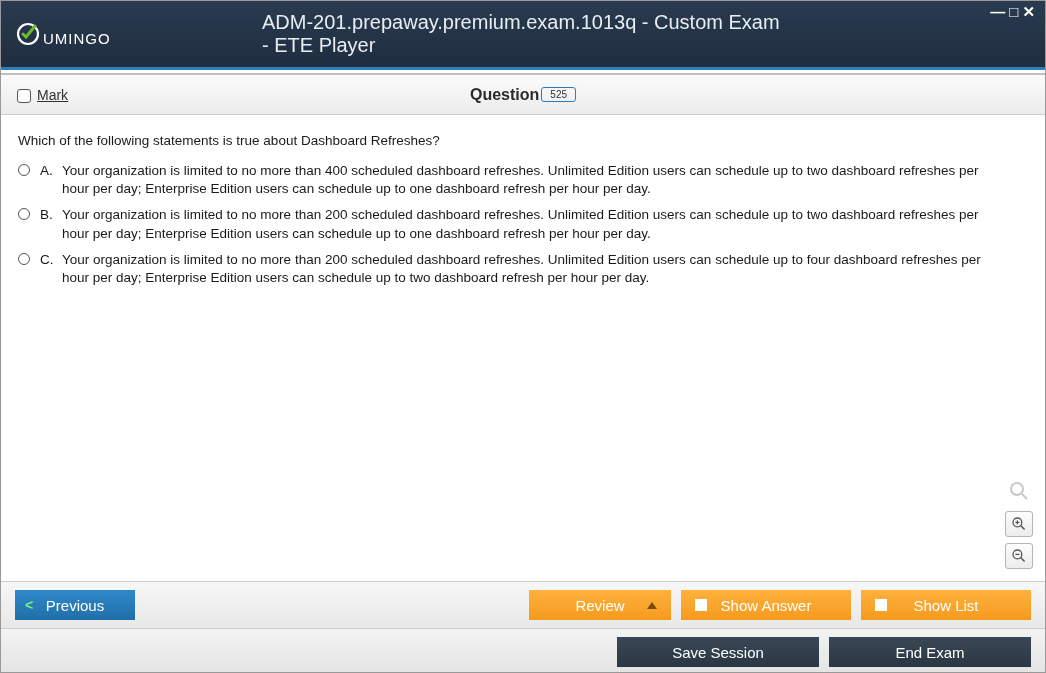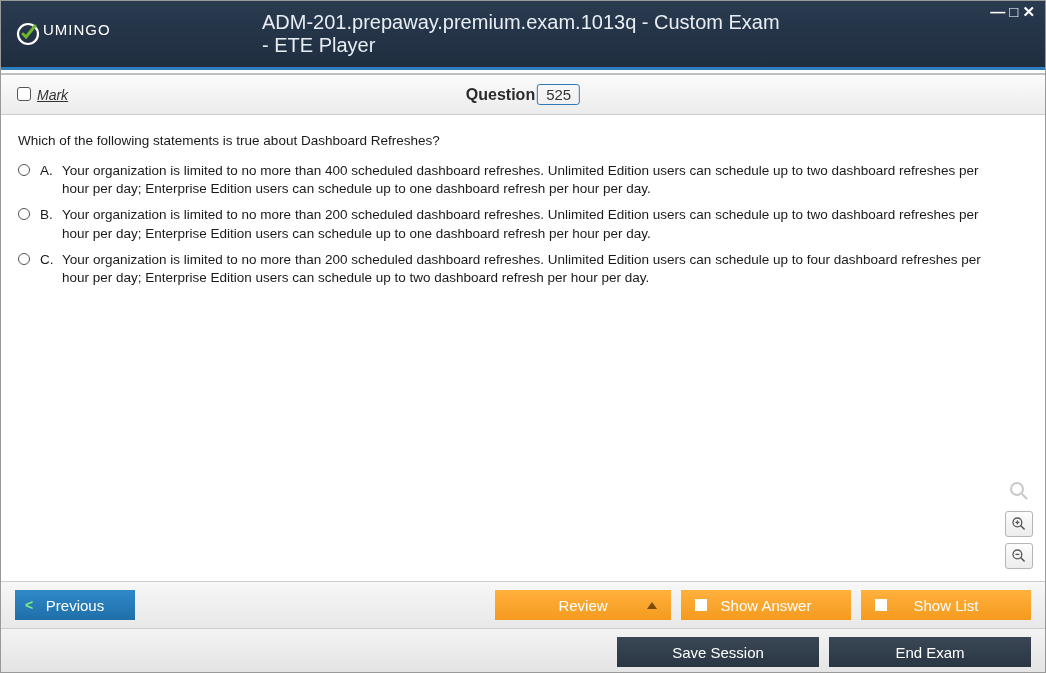--- a/index.html
+++ b/index.html
@@ -1,52 +1,52 @@
 <!DOCTYPE html>
 <html><head>
 <meta charset="utf-8">
 <style>
 * { box-sizing: border-box; margin: 0; padding: 0; }
 body { font-family: "Segoe UI", Arial, sans-serif; font-size: 13px; background: #fff; width: 1046px; height: 673px; overflow: hidden; position: relative; border: 1px solid #999; }
 .window-controls { position: absolute; top: 2px; right: 6px; color: #fff; font-size: 15px; font-weight: bold; letter-spacing: 4px; z-index: 10; }
 .window-controls span { cursor: pointer; }
 .header-bar { background: linear-gradient(to bottom, #2a3b50, #1f2d3f); height: 66px; display: flex; align-items: center; padding: 0 14px; position: relative; }
-.logo { display: flex; align-items: flex-start; color: #fff; font-weight: 500; font-size: 15px; letter-spacing: 1px; }
+.logo { display: flex; align-items: flex-end; color: #fff; font-weight: 500; font-size: 15px; letter-spacing: 1px; }
 .logo svg { margin-right: 2px; }
 .title { position: absolute; left: 50%; transform: translateX(-50%); color: #e8edf3; font-size: 20px; }
 .blue-sep { height: 3px; background: #2a7fbc; }
 .grey-sep { height: 2px; background: #bfbfbf; margin-top: 3px; }
 .question-bar { background: linear-gradient(to bottom, #fbfbfb, #ececec); height: 40px; display: flex; align-items: center; padding: 0 16px; border-bottom: 1px solid #ccc; position: relative; }
-.mark-wrap { display: flex; align-items: flex-start; gap: 6px; font-style: italic; }
+.mark-wrap { display: flex; align-items: flex-end; gap: 6px; }
 .mark-chk { width: 14px; height: 14px; border: 1px solid #555; border-radius: 3px; background: #fff; }
 .mark-label { text-decoration: underline; font-size: 14px; color: #333; }
 .q-center { position: absolute; left: 50%; transform: translateX(-50%); font-size: 16px; color: #3a3a3a; display: flex; align-items: center; gap: 2px; }
 .q-word { font-weight: bold; color: #2b2b2b; }
-.q-num-box { border: 1.5px solid #3079b8; border-radius: 3px; padding: 1px 8px; font-size: 15px; color: #333; }
+.q-num-box { border: 1.5px solid #3079b8; border-radius: 3px; padding: 1px 8px; font-size: 10px; color: #333; }
 .content { padding: 18px 17px; height: 466px; overflow: auto; position: relative; }
 .q-text { font-size: 13.5px; color: #1a1a1a; margin-bottom: 14px; }
 .options { }
 .opt-row { display: flex; align-items: flex-start; margin-bottom: 8px; font-size: 13.5px; color: #1a1a1a; line-height: 1.35; }
 .radio { width: 12px; height: 12px; border: 1.5px solid #555; border-radius: 50%; margin-top: 2px; flex-shrink: 0; background: #fff; }
 .opt-letter { width: 22px; flex-shrink: 0; margin-left: 10px; }
 .opt-text { flex: 1; padding-right: 30px; }
 .zoom-controls { position: absolute; right: 12px; bottom: 12px; display: flex; flex-direction: column; gap: 6px; }
 .zoom-btn { width: 28px; height: 26px; border: 1px solid #b5b5b5; border-radius: 3px; background: linear-gradient(to bottom,#fdfdfd,#ececec); display: flex; align-items: center; justify-content: center; color: #666; font-size: 15px; cursor: pointer; }
 .zoom-search { width: 28px; height: 28px; display: flex; align-items: center; justify-content: center; color: #bbb; }
 .action-row1 { background: linear-gradient(to bottom,#f7f7f7,#e8e8e8); border-top: 1px solid #ccc; padding: 8px 14px; display: flex; align-items: center; gap: 10px; }
 .action-row2 { background: linear-gradient(to bottom,#f3f3f3,#e3e3e3); border-top: 1px solid #ccc; padding: 8px 14px; display: flex; align-items: center; justify-content: flex-end; gap: 10px; border-bottom: 3px solid #2a7fbc; }
 .btn { height: 30px; border: none; display: flex; align-items: center; justify-content: center; font-size: 15px; cursor: pointer; color: #fff; position: relative; }
 .btn-blue { background: linear-gradient(to bottom,#2f89c9,#1f6fa8); }
 .btn-orange { background: linear-gradient(to bottom,#ffb13d,#f59a1e); }
 .btn-dark { background: linear-gradient(to bottom,#3a4756,#2a3642); }
 .btn-prev, .btn-next { width: 120px; }
 .arrow { position: absolute; font-size: 14px; font-weight: bold; }
 .btn-prev .arrow { left: 10px; color: #7ff07f; }
 .btn-next .arrow { right: 10px; color: #7ff07f; }
-.btn-review { width: 176px; }
+.btn-review { width: 142px; }
 .tri-up { position: absolute; right: 14px; width: 0; height: 0; border-left: 5px solid transparent; border-right: 5px solid transparent; border-bottom: 7px solid #7a4a00; }
 .btn-answer, .btn-list { width: 170px; justify-content: center; }
 .chk-white { position: absolute; left: 14px; width: 12px; height: 12px; background: #fff; border: 1px solid #fff; }
 .btn-save, .btn-end { width: 202px; }
 .spacer { flex: 1; }
 </style>
 </head>
 <body>
 
 <div class="window-controls">

